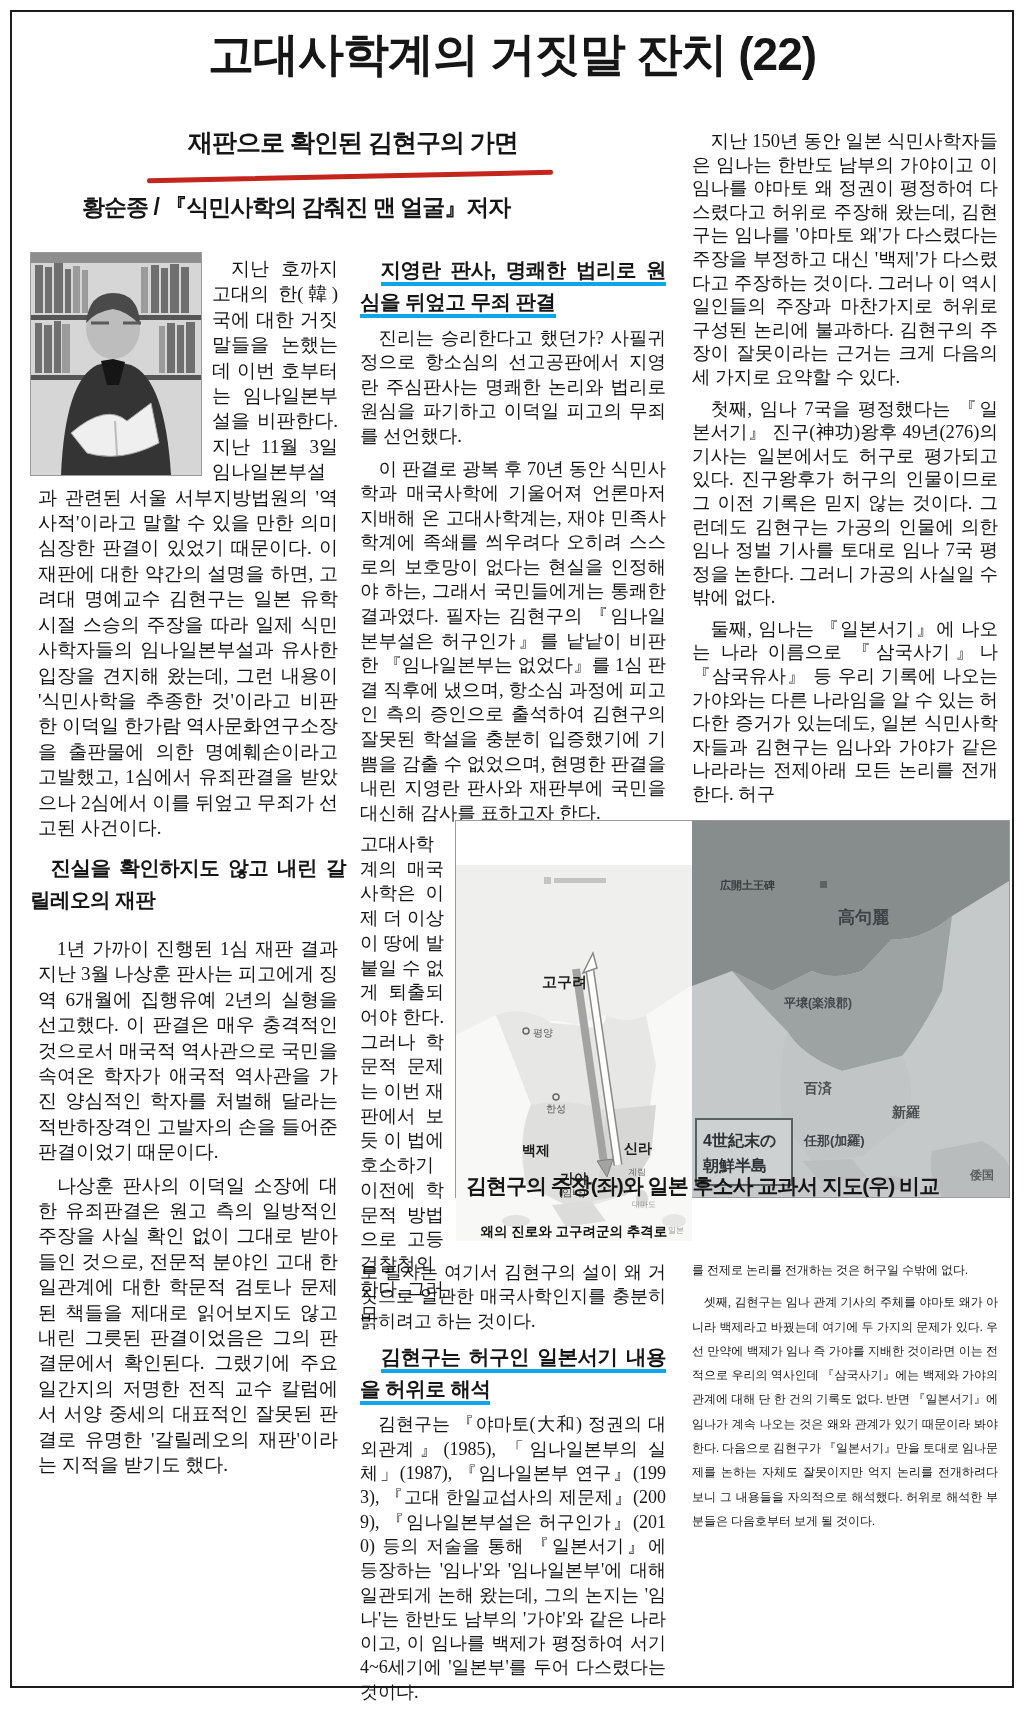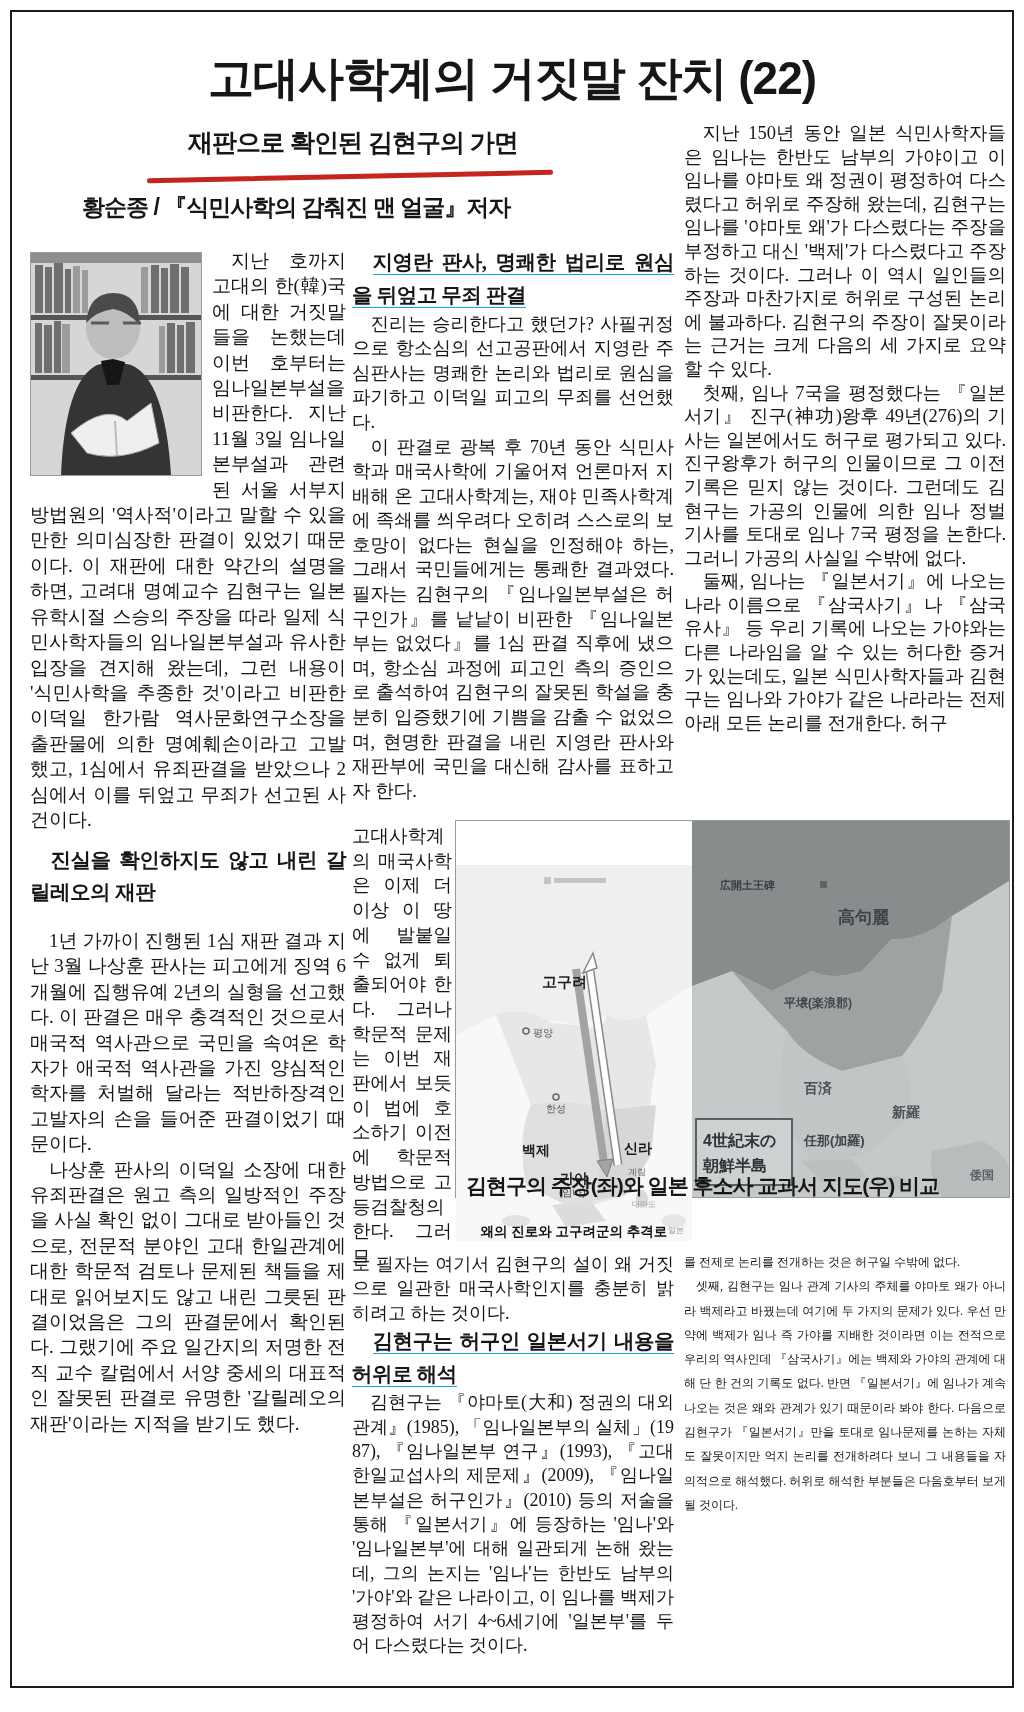--- a/index.html
+++ b/index.html
@@ -2,42 +2,42 @@
 <html><head>
 <meta charset="utf-8">
 <style>
   html,body{margin:0;padding:0;background:#fff;}
   #page{position:relative;width:1024px;height:1712px;background:#ffffff;overflow:hidden;
         font-family:"Liberation Serif","DejaVu Serif",serif;color:#161616;}
   .frame{position:absolute;left:10px;top:10px;width:1000px;height:1674px;
          border:2px solid #1c1c1c;background:#fff;}
   .abs{position:absolute;}
   .sans{font-family:"Liberation Sans","DejaVu Sans",sans-serif;}
-  .page-title{width:1000px;left:12px;top:48px;text-align:center;font-weight:bold;
+  .page-title{width:1000px;left:12px;top:24px;text-align:center;font-weight:bold;
               font-size:46px;letter-spacing:-1px;}
   .subtitle{left:152px;top:126px;font-weight:bold;font-size:25px;letter-spacing:-1px;margin-left:36px;}
   .sub-underline{left:147px;top:174px;width:406px;height:5px;background:#c4251d;
                  transform:rotate(-1.2deg);border-radius:2px;}
   .author{left:82px;top:192px;font-weight:bold;font-size:23px;letter-spacing:-1px;}
   .col{position:absolute;text-align:justify;word-break:break-all;}
-  .col p{margin:0;text-indent:1em;}
+  .col p{margin:8px;text-indent:1em;}
   .leftcol{left:30px;top:248px;width:316px;font-size:19px;line-height:25.4px;}
   .midcolA{left:352px;top:246px;width:322px;font-size:18.5px;line-height:24.6px;}
   .midnarrow{left:352px;top:824px;width:100px;font-size:18.5px;line-height:24.7px;}
   .midnarrow p{text-indent:0;}
   .midcolC{left:352px;top:1252px;width:322px;font-size:18px;line-height:24.3px;}
   .midcolC p.cont{text-indent:0;}
   .rightcolA{left:684px;top:122px;width:322px;font-size:18.5px;line-height:23.6px;}
   .rightcolB{left:684px;top:1250px;width:322px;font-size:12px;line-height:24.3px;}
   .rightcolB p.cont{text-indent:0;}
   .colhead{font-family:"Liberation Sans","DejaVu Sans",sans-serif;font-weight:bold;
            font-size:20.5px;line-height:1.55;letter-spacing:-0.5px;text-indent:0;}
   .colhead.black{margin:12px 0 20px 0;}
   .redline-head{margin:10px 0 8px 0;}
-  .redline-head span{border-bottom:1px solid #0ea5e9;padding-bottom:1px;font-family:Liberation Serif, serif;}
+  .redline-head span{border-bottom:4px solid #0ea5e9;padding-bottom:1px;}
   .photo-wrap{float:left;width:170px;height:222px;margin:4px 10px 4px 0;
               border:1px solid #999;background:#d8d8d8;}
   .map-block{left:455px;top:820px;width:553px;height:376px;border:1px solid #9a9a9a;
              background:#fff;}
   .map-left{position:absolute;left:0;top:0;width:236px;height:376px;background:#f8f8f7;margin-top:44px;}
   .map-right{position:absolute;left:236px;top:0;width:317px;height:376px;background:#15803d;}
   .map-caption{left:466px;top:1172px;width:540px;font-weight:bold;font-size:21px;
                letter-spacing:-1px;}
   svg text{font-family:"Liberation Sans","DejaVu Sans",sans-serif;}
 </style>

